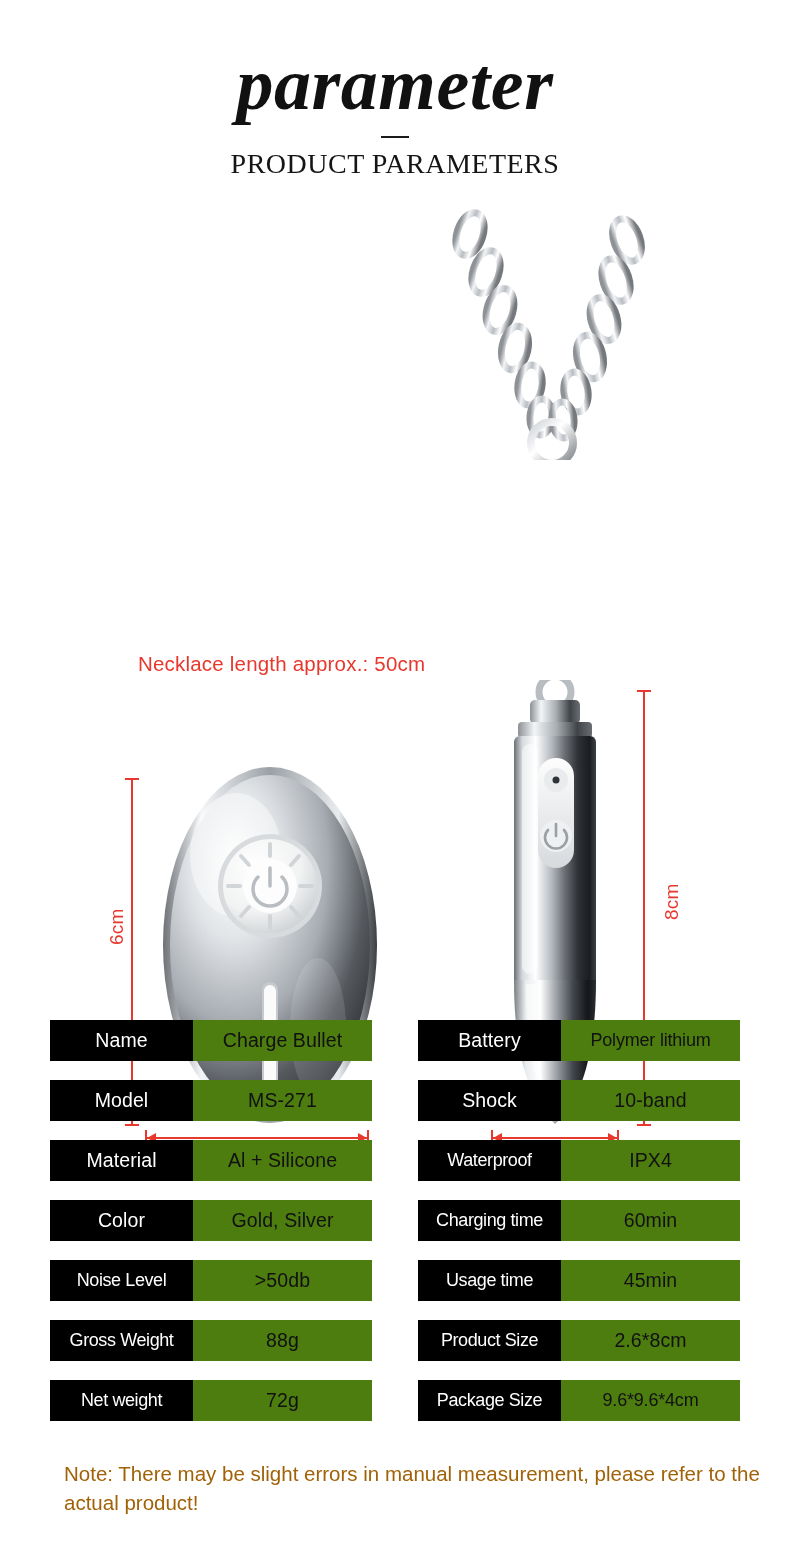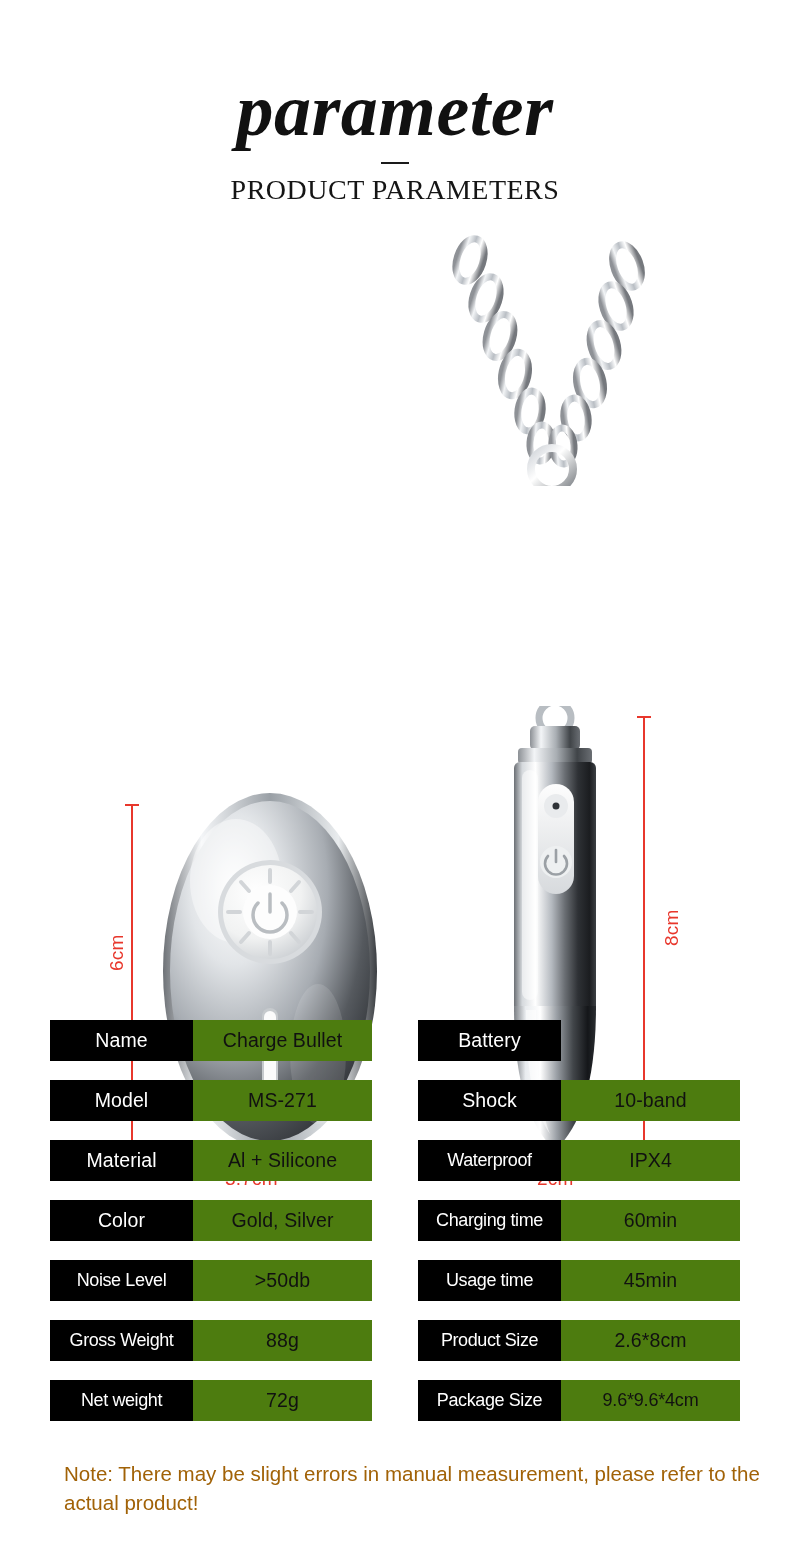--- a/index.html
+++ b/index.html
@@ -12,21 +12,21 @@
   }
   .page {
     position: relative;
     width: 790px;
     height: 1550px;
     background: #ffffff;
   }
 
   
   .header {
-    padding-top: 70px;
+    padding-top: 44px;
     text-align: center;
   }
   .title-main {
     font-family: "Liberation Serif", serif;
     font-style: italic;
     font-weight: 700;
     font-size: 74px;
     line-height: 80px;
     color: #111111;
     letter-spacing: 0.5px;
@@ -194,20 +194,21 @@
           <ellipse cx="616" cy="80" rx="13" ry="22" transform="rotate(-18 616 80)"></ellipse>
           <ellipse cx="604" cy="119" rx="13" ry="22" transform="rotate(-16 604 119)"></ellipse>
           <ellipse cx="590" cy="157" rx="13" ry="22" transform="rotate(-12 590 157)"></ellipse>
           <ellipse cx="576" cy="192" rx="12" ry="20" transform="rotate(-8 576 192)"></ellipse>
           <ellipse cx="563" cy="220" rx="11" ry="18" transform="rotate(-4 563 220)"></ellipse>
         </g>
         <circle cx="552" cy="243" r="21" fill="none" stroke="url(#gMetal2)" stroke-width="8"></circle>
       </svg>
     </div>
 
+    <div class="necklace-label">Necklace length approx.:  50cm</div>
 
     <div class="egg-wrap">
       <svg width="240" height="370" viewBox="0 0 240 370">
         <defs>
           <radialGradient id="eggG" cx="32%" cy="26%" r="85%">
             <stop offset="0%" stop-color="#ffffff"></stop>
             <stop offset="26%" stop-color="#e2e5e8"></stop>
             <stop offset="55%" stop-color="#a7acb2"></stop>
             <stop offset="78%" stop-color="#55595e"></stop>
             <stop offset="100%" stop-color="#2c2f33"></stop>
@@ -362,20 +363,21 @@
       </div>
       <div class="spec-row">
         <div class="spec-key tight">Net weight</div>
         <div class="spec-val">72g</div>
       </div>
     </div>
 
     <div class="spec-col">
       <div class="spec-row">
         <div class="spec-key">Battery</div>
+        <div class="spec-val small">Polymer lithium</div>
       </div>
       <div class="spec-row">
         <div class="spec-key">Shock</div>
         <div class="spec-val">10-band</div>
       </div>
       <div class="spec-row">
         <div class="spec-key tight">Waterproof</div>
         <div class="spec-val">IPX4</div>
       </div>
       <div class="spec-row">

